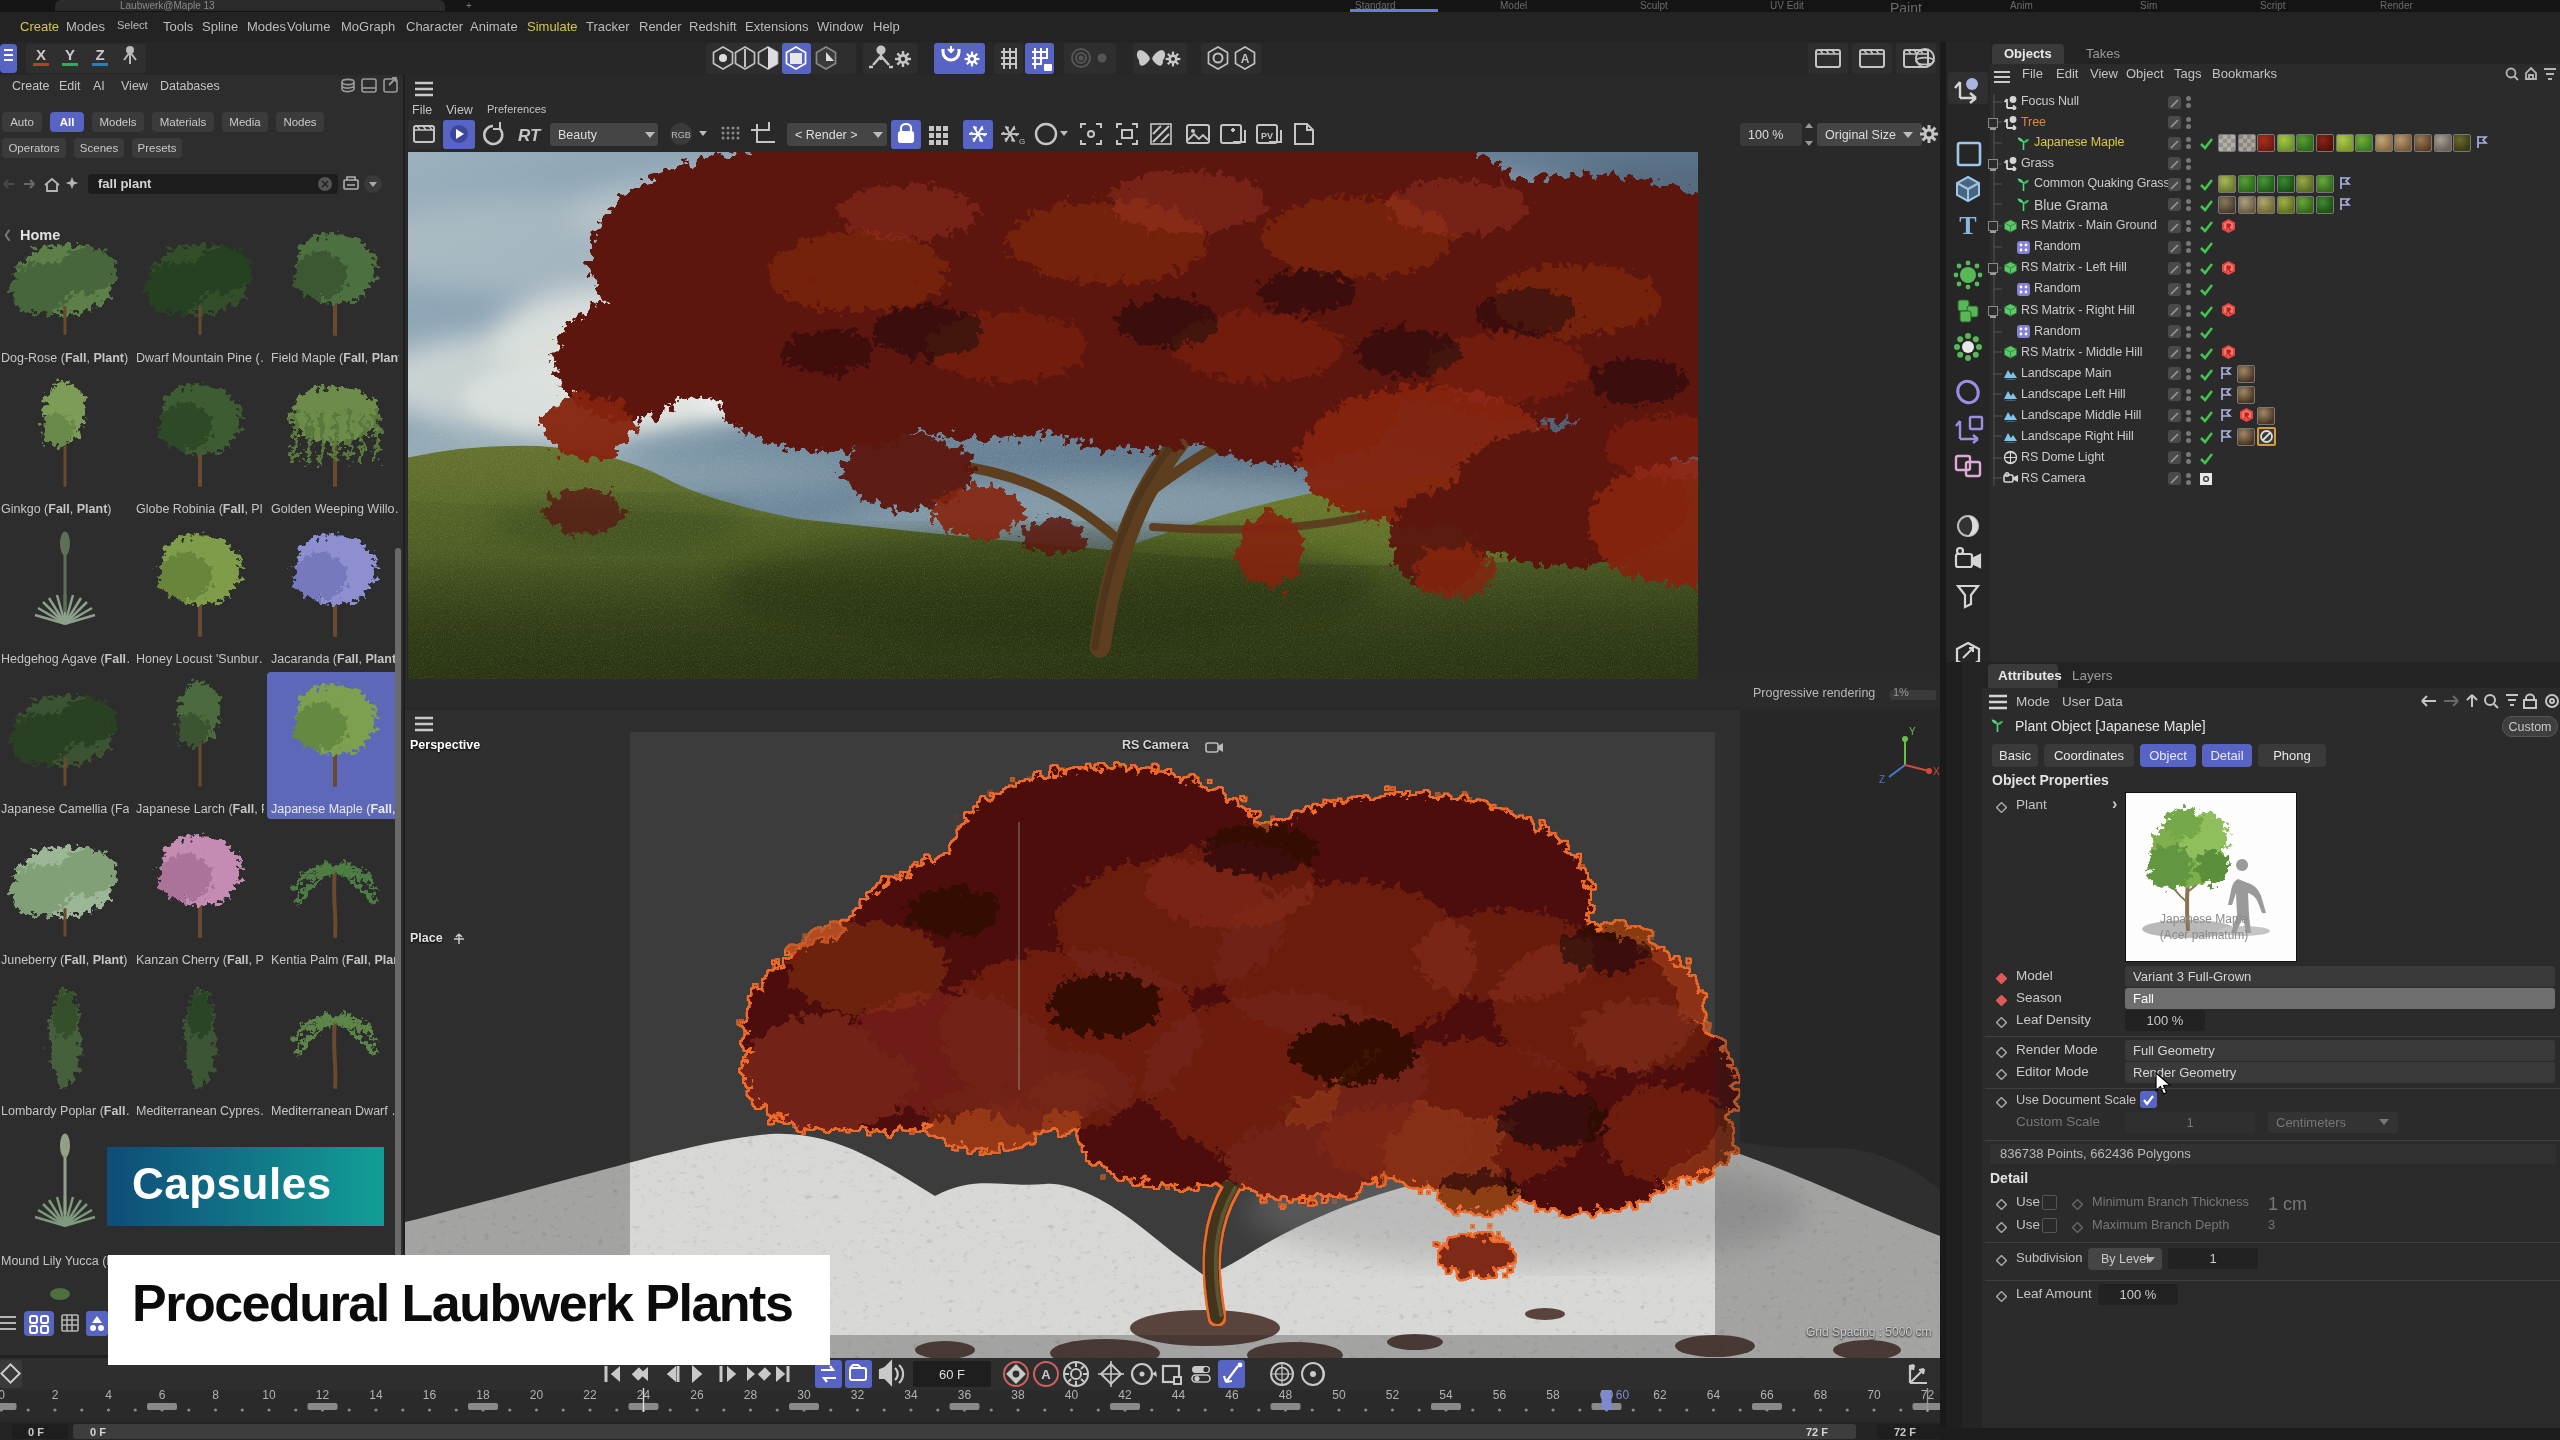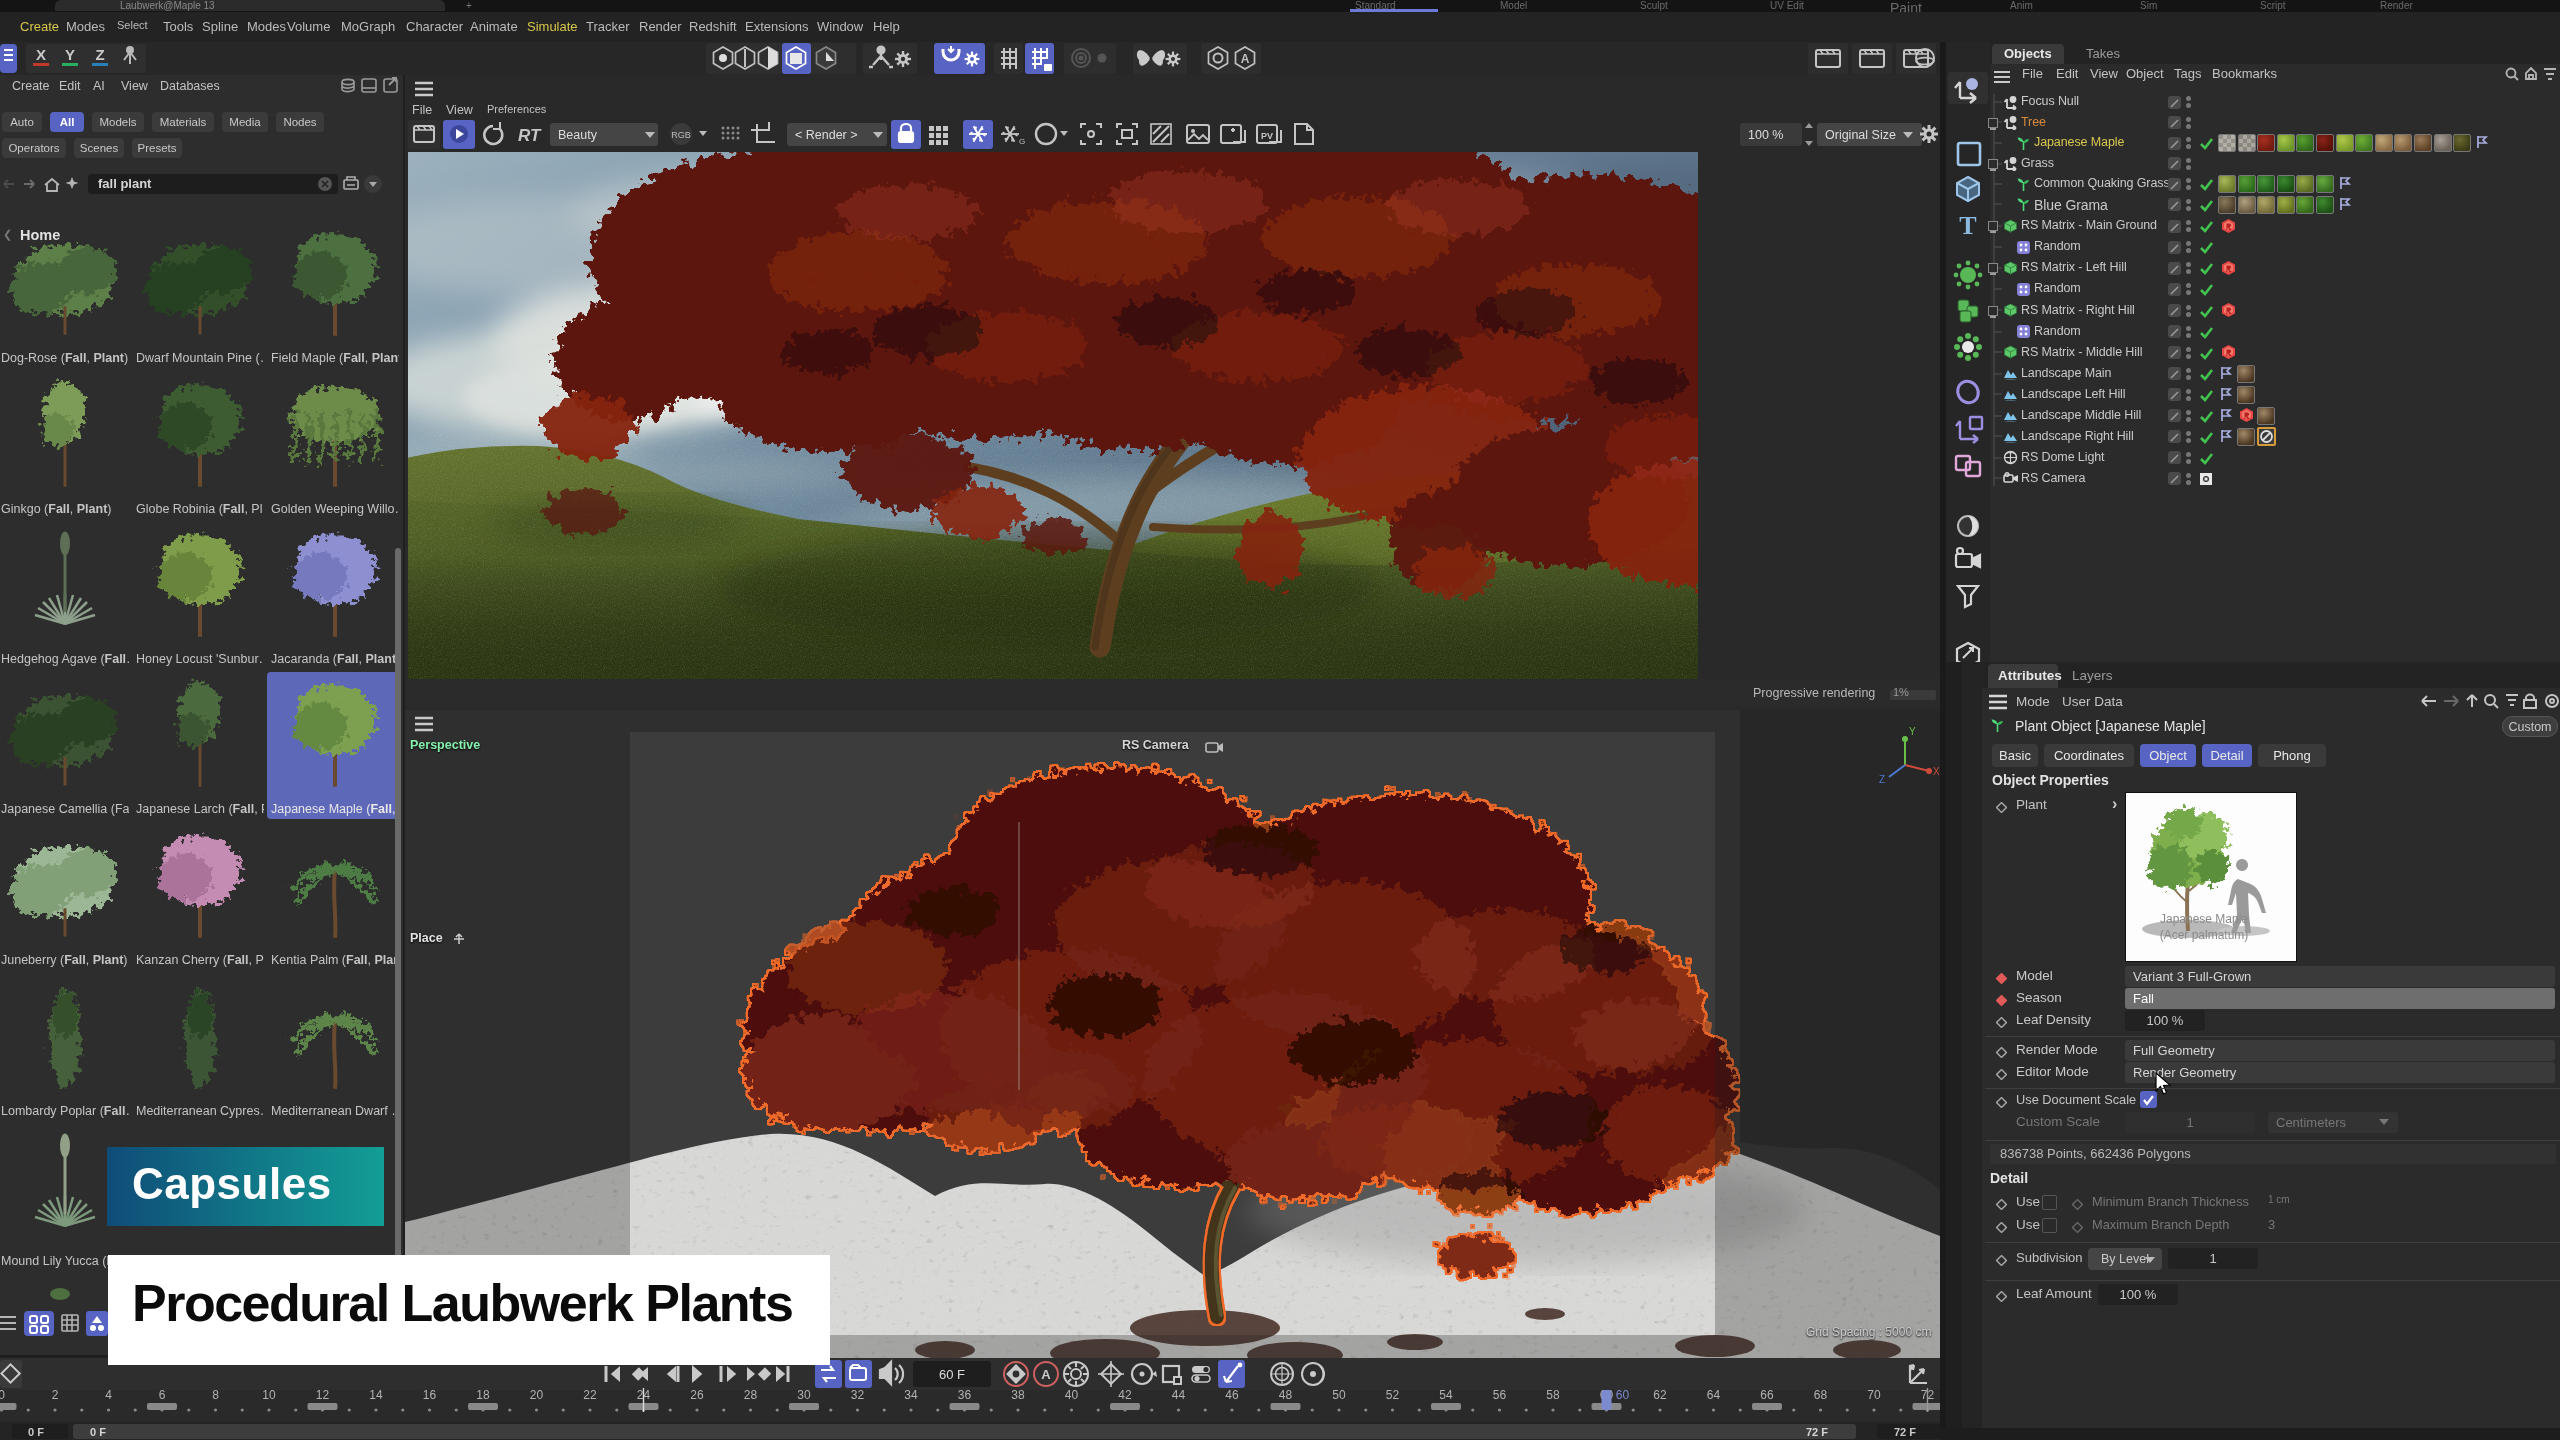--- a/index.html
+++ b/index.html
@@ -835,21 +835,21 @@
 <circle cx="0" cy="-26" r="3" fill="#6abf4b"></circle>
       <circle cx="24" cy="6" r="3" fill="#d04a3a"></circle>
 <text x="4" y="-30" font-size="10" fill="#6abf4b" font-family="Liberation Sans">Y</text>
 <text x="28" y="10" font-size="10" fill="#d04a3a" font-family="Liberation Sans">X</text>
 <text x="-26" y="18" font-size="10" fill="#4a7ad0" font-family="Liberation Sans">Z</text>
     </g>
   </svg>
 <svg class="ab" style="left:413px;top:715px" width="26" height="18">
     <path d="M2 3 h18 M2 9 h18 M2 15 h18" stroke="#c9c9c9" stroke-width="2.4"></path>
   </svg>
-<div class="t" style="left:410px;top:738px;font-size:12.5px;color:#86efac;font-weight:bold;text-shadow:0 1px 2px #000">Perspective</div>
+<div class="t" style="left:410px;top:738px;font-size:12.5px;color:#ffffff;font-weight:bold;text-shadow:0 1px 2px #000">Perspective</div>
 <div class="t" style="left:410px;top:931px;font-size:12.5px;color:#e2e2e2;font-weight:bold;text-shadow:0 1px 2px #000">Place</div>
 <svg class="ab" style="left:450px;top:932px" width="18" height="14">
     <path d="M9 2 v10 M4 7 h10 M9 2 l-3 3 M9 2 l3 3" stroke="#ccc" stroke-width="1.5" fill="none"></path>
   </svg>
 <div class="t" style="left:1122px;top:738px;font-size:12.5px;color:#d5d5d5;font-weight:bold;text-shadow:0 1px 2px #000">RS Camera</div>
 <svg class="ab" style="left:1205px;top:740px" width="20" height="14">
     <rect x="1" y="3" width="12" height="9" rx="2" fill="none" stroke="#bbb" stroke-width="1.6"></rect>
     <path d="M13 6 l5 -3 v9 l-5 -3 z" fill="#bbb"></path>
   </svg>
 <div class="t" style="left:1806px;top:1325px;font-size:12px;color:#c9c9c9;font-weight:normal;text-shadow:0 1px 2px #000">Grid Spacing : 5000 cm</div>
@@ -1675,21 +1675,21 @@
 <div class="t" style="left:1990px;top:1170px;font-size:14px;color:#e2e2e2;font-weight:bold;">Detail</div>
 <div class="ab" style="left:1996px;top:1196px;width:11px;height:11px"><svg width="11" height="11">
       <rect x="2" y="2" width="7" height="7" fill="none" stroke="#aaa" stroke-width="1.4" transform="rotate(45 5.5 5.5)"></rect>
     </svg></div>
 <div class="t" style="left:2016px;top:1194px;font-size:13.5px;color:#c3c3c3;font-weight:normal;">Use</div>
 <div class="ab" style="left:2042px;top:1195px;width:15px;height:15px;background:#2a2a2a;border:1px solid #555;border-radius:2px"></div>
 <div class="ab" style="left:2072px;top:1196px;width:11px;height:11px"><svg width="11" height="11">
       <rect x="2" y="2" width="7" height="7" fill="none" stroke="#666" stroke-width="1.4" transform="rotate(45 5.5 5.5)"></rect>
     </svg></div>
 <div class="t" style="left:2092px;top:1194px;font-size:12.8px;color:#777;font-weight:normal;">Minimum Branch Thickness</div>
-<div class="t" style="left:2268px;top:1194px;font-size:10px;color:#777;font-weight:normal;">1 cm</div>
+<div class="t" style="left:2268px;top:1194px;font-size:18px;color:#777;font-weight:normal;">1 cm</div>
 <div class="ab" style="left:1996px;top:1219px;width:11px;height:11px"><svg width="11" height="11">
       <rect x="2" y="2" width="7" height="7" fill="none" stroke="#aaa" stroke-width="1.4" transform="rotate(45 5.5 5.5)"></rect>
     </svg></div>
 <div class="t" style="left:2016px;top:1217px;font-size:13.5px;color:#c3c3c3;font-weight:normal;">Use</div>
 <div class="ab" style="left:2042px;top:1218px;width:15px;height:15px;background:#2a2a2a;border:1px solid #555;border-radius:2px"></div>
 <div class="ab" style="left:2072px;top:1219px;width:11px;height:11px"><svg width="11" height="11">
       <rect x="2" y="2" width="7" height="7" fill="none" stroke="#666" stroke-width="1.4" transform="rotate(45 5.5 5.5)"></rect>
     </svg></div>
 <div class="t" style="left:2092px;top:1217px;font-size:12.8px;color:#777;font-weight:normal;">Maximum Branch Depth</div>
 <div class="t" style="left:2268px;top:1217px;font-size:12.8px;color:#777;font-weight:normal;">3</div>

